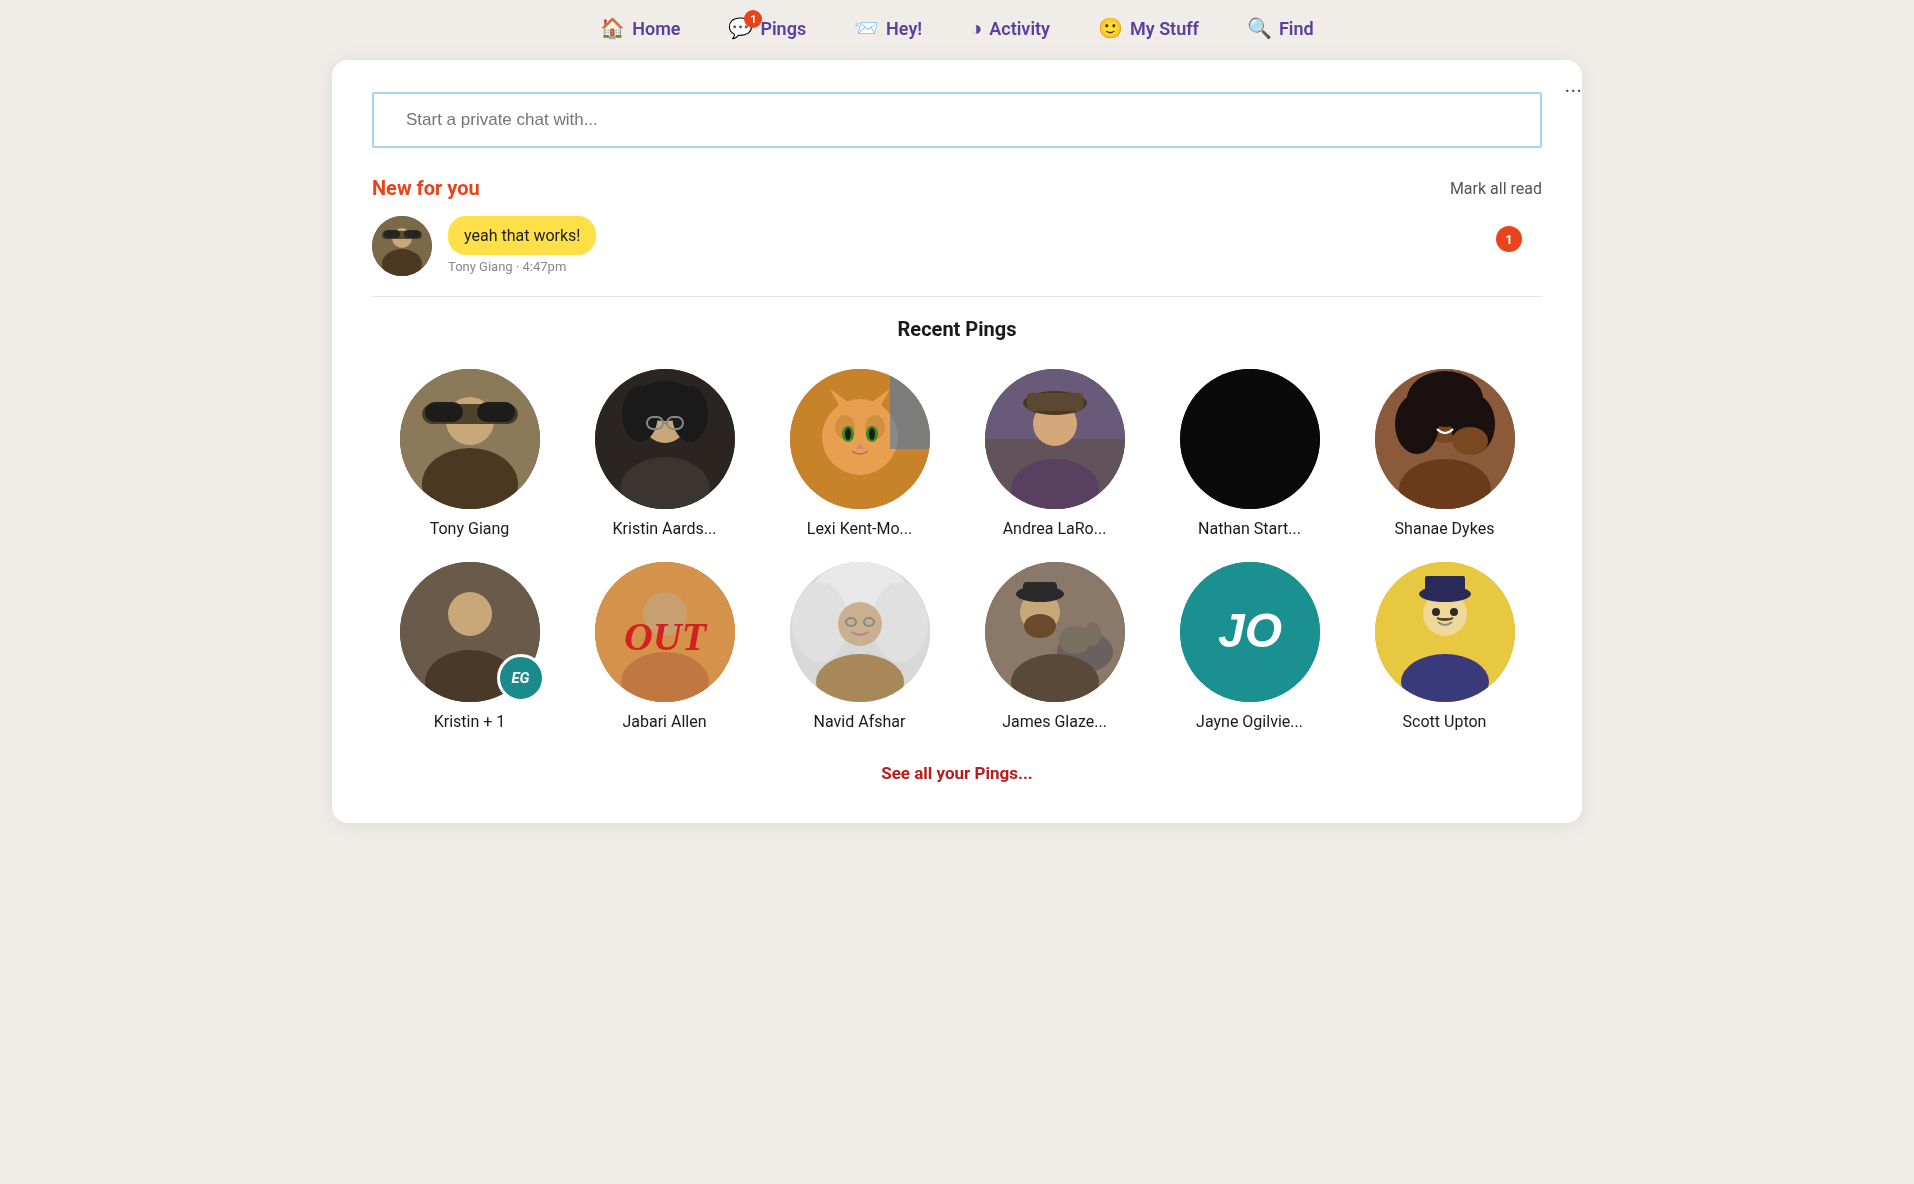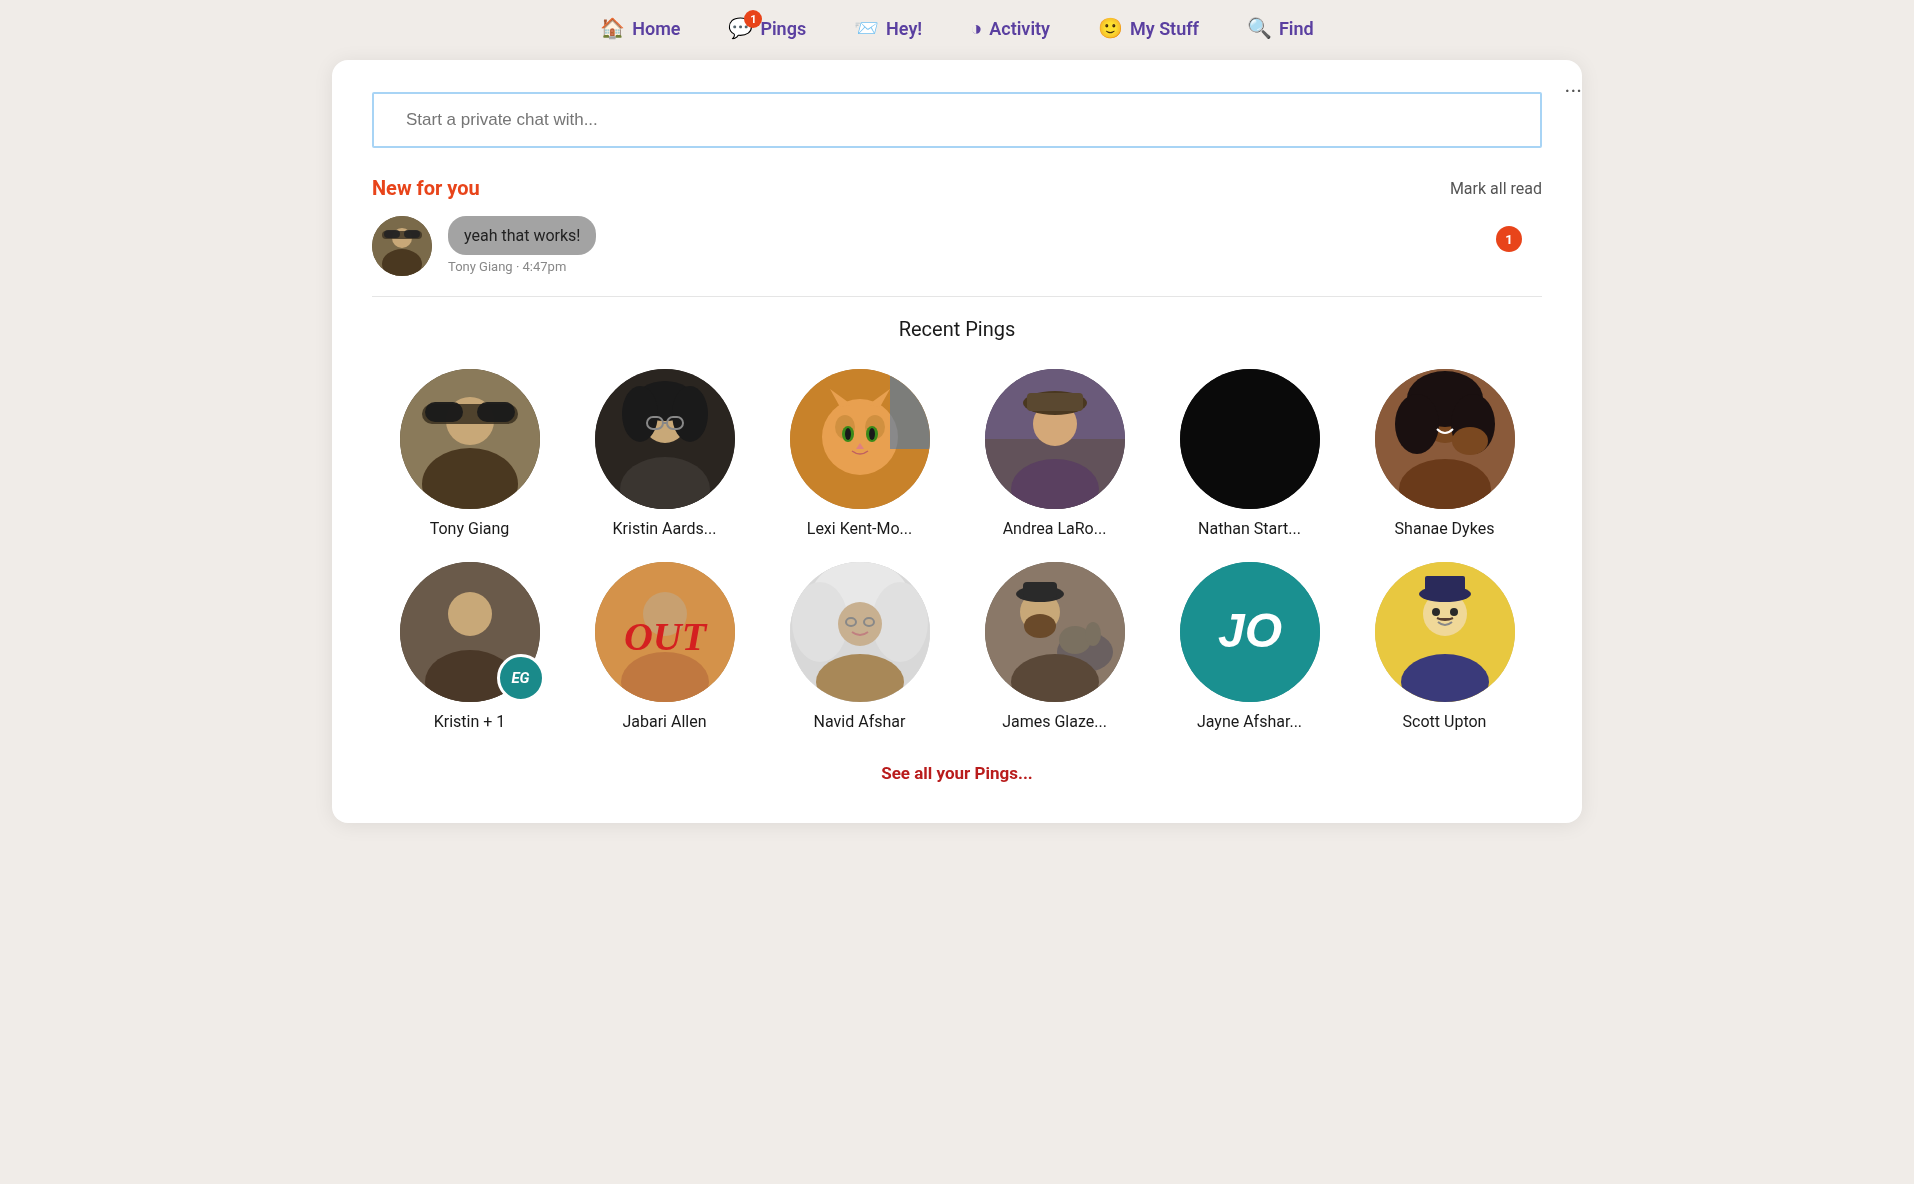--- a/index.html
+++ b/index.html
@@ -109,21 +109,21 @@
       flex-shrink: 0;
       overflow: hidden;
       display: flex;
       align-items: center;
       justify-content: center;
       font-weight: 700;
       color: white;
       font-size: 18px;
     }
     .message-bubble {
-      background: #a3a3a3;
+      background: #fde047;
       border-radius: 18px;
       padding: 10px 16px;
       font-size: 16px;
       color: #222;
       max-width: 300px;
     }
     .message-sender-time {
       font-size: 13px;
       color: #888;
       margin-top: 4px;
@@ -148,21 +148,21 @@
     .divider {
       border: none;
       border-top: 1px solid #e5e5e5;
       margin: 20px 0;
     }
 
     
     .recent-pings-title {
       text-align: center;
       font-size: 20px;
-      font-weight: 400;
+      font-weight: 700;
       color: #1a1a1a;
       margin-bottom: 28px;
     }
     .pings-grid {
       display: grid;
       grid-template-columns: repeat(6, 1fr);
       gap: 24px 0;
       margin-bottom: 32px;
     }
     .ping-item {
@@ -538,21 +538,21 @@
 
     <div class="ping-item">
       <div class="ping-avatar">
         <div class="ping-avatar-inner jayne-teal" style="background:#1a9090; display:flex; align-items:center; justify-content:center;">
           <svg viewBox="0 0 140 140" width="140" height="140">
             <circle cx="70" cy="70" r="70" fill="#1a9090"></circle>
             <text x="70" y="85" text-anchor="middle" font-family="Arial" font-weight="700" font-size="48" fill="white">JO</text>
           </svg>
         </div>
       </div>
-      <span class="ping-name">Jayne Afshar...</span>
+      <span class="ping-name">Jayne Ogilvie...</span>
     </div>
 
     <div class="ping-item">
       <div class="ping-avatar">
         <div class="ping-avatar-inner av-scott">
           <svg viewBox="0 0 140 140" width="140" height="140">
             <circle cx="70" cy="70" r="70" fill="#e8c840"></circle>
 
             <circle cx="70" cy="52" r="22" fill="#f0d898"></circle>
 

